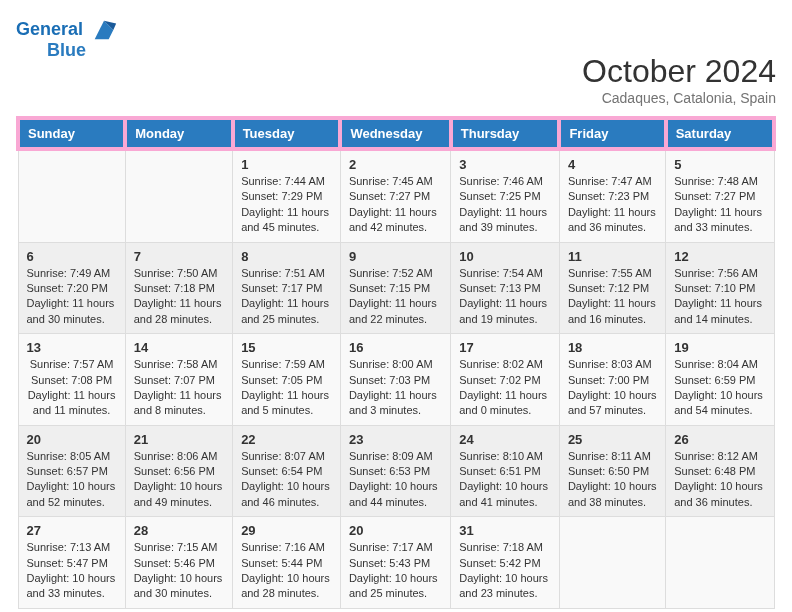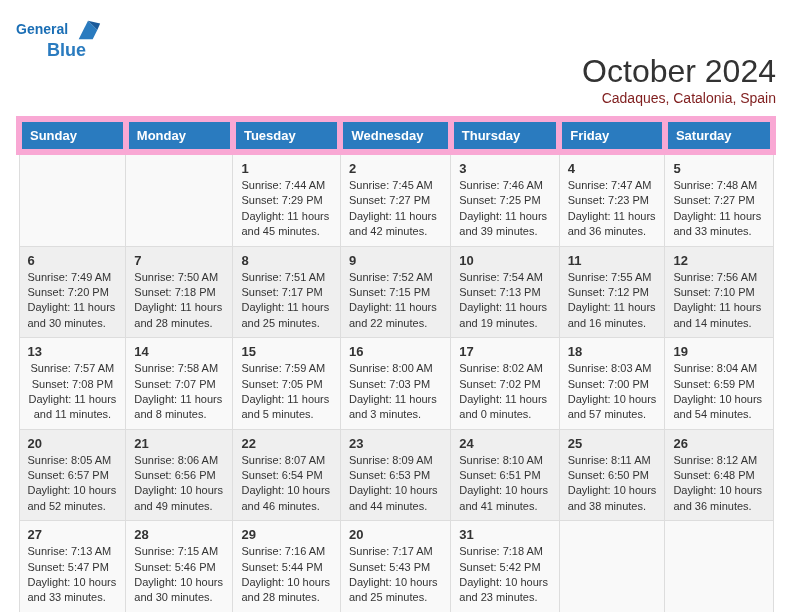--- a/index.html
+++ b/index.html
@@ -15,21 +15,21 @@
       align-items: flex-start;
       justify-content: space-between;
       margin-bottom: 10px;
     }
     .logo {
       display: flex;
       align-items: center;
       gap: 0;
     }
     .logo-text {
-      font-size: 14px;
+      font-size: 18px;
       font-weight: bold;
       color: #333;
       line-height: 1.1;
     }
     .logo-text span {
       color: #1a6eb5;
     }
     .logo-icon {
       width: 28px;
       height: 28px;
@@ -39,34 +39,34 @@
       text-align: right;
       margin-top: 37px;
     }
     .month-title {
       font-size: 32px;
       font-weight: normal;
       color: #333;
     }
     .subtitle {
       font-size: 14px;
-      color: #7f1d1d;
+      color: #737373;
     }
     table {
       width: 100%;
       border-collapse: collapse;
     }
     thead tr th {
       background-color: #2a7bbf;
       color: #fff;
       padding: 6px 8px;
       font-size: 13px;
       font-weight: bold;
       text-align: left;
-      border: 6px solid #f9a8d4;
+      border: 4px solid #f9a8d4;
     }
     tbody tr td {
       vertical-align: top;
       padding: 6px 8px;
       font-size: 11px;
       color: #333;
       border: 1px solid #ddd;
       min-height: 80px;
       width: 113px;
     }

